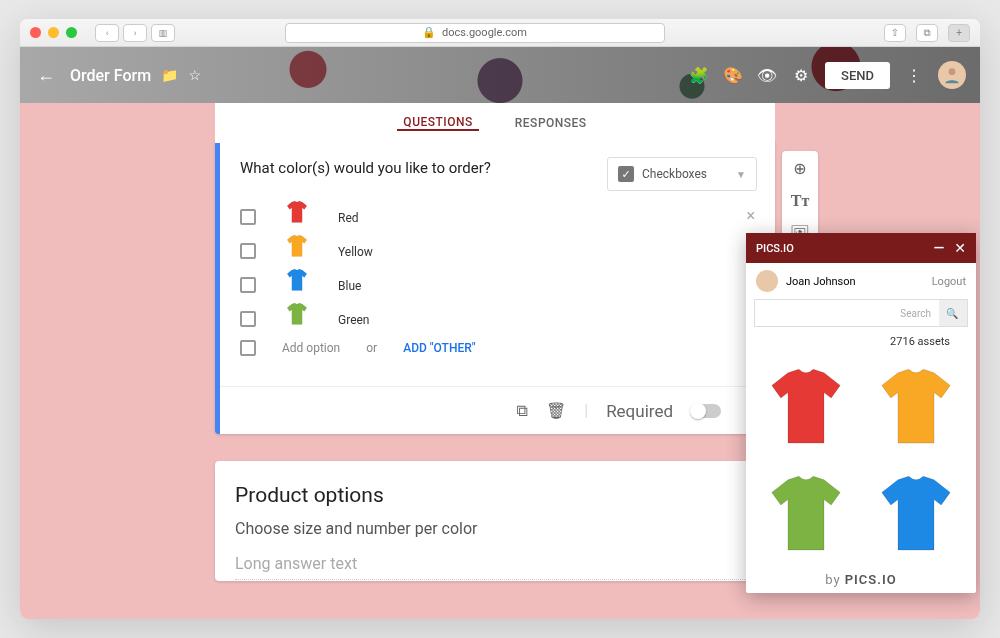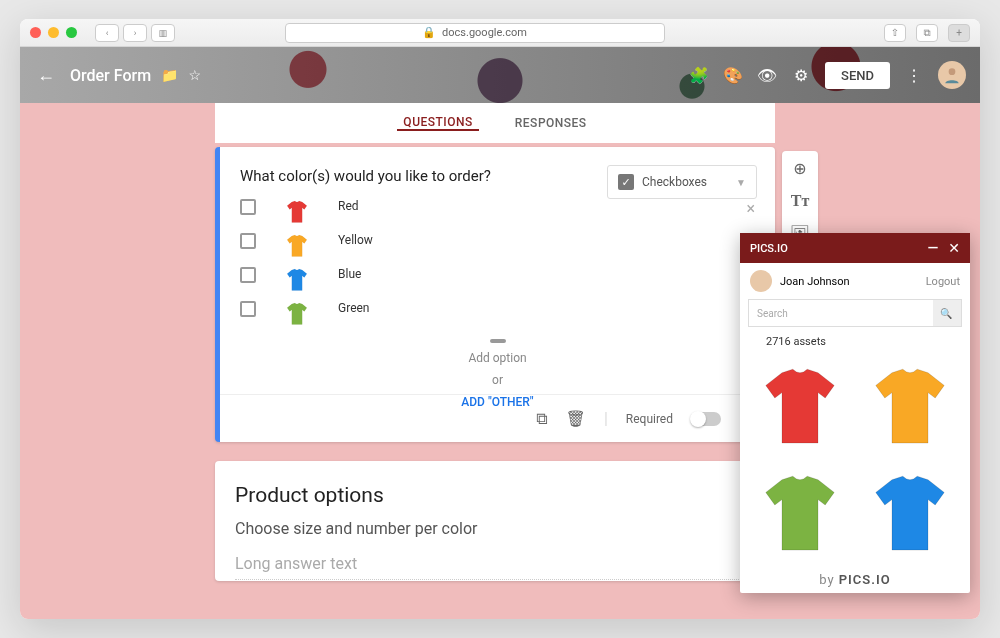--- a/index.html
+++ b/index.html
@@ -25,46 +25,46 @@
 .doctitle{font-size:16px;font-weight:500;z-index:1;}
 .hicons{margin-left:auto;display:flex;align-items:center;gap:14px;z-index:1;}
 .hicon{width:20px;height:20px;display:flex;align-items:center;justify-content:center;font-size:16px;color:#fff;}
 .sendbtn{background:#fff;color:#444;padding:6px 16px;border-radius:3px;font-size:13px;font-weight:500;}
 .avatar{width:28px;height:28px;border-radius:50%;background:#e8c8a8;display:flex;align-items:center;justify-content:center;}
 .content{position:absolute;top:84px;left:0;right:0;bottom:0;background:#f0bcbc;overflow:hidden;}
 .tabbar{position:absolute;top:0;left:195px;width:560px;height:40px;background:#fff;display:flex;align-items:center;justify-content:center;gap:30px;font-size:12px;font-weight:500;color:#666;z-index:2;}
 .tab{padding:0 6px;letter-spacing:.5px;}
 .tab.active{color:#8a1e1e;border-bottom:2px solid #8a1e1e;}
 .card{position:absolute;left:195px;width:560px;background:#fff;border-radius:4px;box-shadow:0 1px 3px rgba(0,0,0,.15);}
-.qcard{top:44px;height:295px;border-left:5px solid #4285f4;padding:20px 20px 0;}
+.qcard{top:36px;height:295px;border-left:5px solid #4285f4;padding:20px 20px 0;}
 .qtitle{font-size:15px;color:#222;}
 .qtype{position:absolute;top:18px;right:18px;width:150px;height:34px;border:1px solid #ddd;border-radius:3px;display:flex;align-items:center;padding:0 10px;font-size:12px;color:#555;}
 .chkicon{width:16px;height:16px;background:#777;border-radius:2px;margin-right:8px;display:flex;align-items:center;justify-content:center;color:#fff;font-size:11px;}
 .qarrow{margin-left:auto;color:#aaa;font-size:10px;}
 .options{margin-top:14px;}
-.opt{display:flex;align-items:flex-start;height:34px;gap:28px;}
+.opt{display:flex;align-items:flex-end;height:34px;gap:28px;}
 .chk{width:16px;height:16px;border:2px solid #999;border-radius:2px;}
 .tshirt{width:26px;height:26px;position:relative;}
 .olabel{font-size:12px;color:#333;}
 .optx{margin-left:auto;color:#aaa;font-size:16px;}
-.addopt{display:flex;align-items:center;height:34px;gap:8px;font-size:12px;margin-top:4px;flex-direction:column;}
+.addopt{display:flex;align-items:center;height:34px;gap:26px;font-size:12px;margin-top:4px;}
 .addopt .gray{color:#888;}
 .addopt .blue{color:#1a73e8;font-weight:500;}
 .cardfoot{position:absolute;bottom:0;left:0;right:0;height:48px;border-top:1px solid #eee;display:flex;align-items:center;justify-content:flex-end;gap:18px;padding:0 20px;color:#666;}
 .footicon{font-size:16px;}
-.req{font-size:12px;}
+.req{font-size:17px;}
 .toggle{width:30px;height:14px;background:#ccc;border-radius:7px;position:relative;}
 .toggle::after{content:"";position:absolute;width:16px;height:16px;background:#fff;border-radius:50%;top:-1px;left:-1px;box-shadow:0 1px 2px rgba(0,0,0,.3);}
 .scard{top:358px;height:120px;padding:22px 20px;}
 .stitle{font-size:21px;color:#222;margin-bottom:12px;}
 .sdesc{font-size:16px;color:#555;margin-bottom:16px;}
 .sinput{font-size:16px;color:#aaa;border-bottom:1px dotted #ccc;padding-bottom:6px;}
 .sidebar{position:absolute;top:48px;left:762px;width:36px;background:#fff;border-radius:4px;box-shadow:0 1px 3px rgba(0,0,0,.15);padding:8px 0;display:flex;flex-direction:column;align-items:center;gap:14px;color:#666;}
 .sbicon{font-size:16px;}
-.panel{position:absolute;top:130px;right:10px;width:230px;height:360px;background:#fff;box-shadow:0 4px 20px rgba(0,0,0,.3);border-radius:2px;z-index:10;display:flex;flex-direction:column;}
+.panel{position:absolute;top:130px;right:4px;width:230px;height:360px;background:#fff;box-shadow:0 4px 20px rgba(0,0,0,.3);border-radius:2px;z-index:10;display:flex;flex-direction:column;text-align:right;}
 .phead{height:30px;background:#7a1b1b;color:#fff;display:flex;align-items:center;padding:0 10px;font-size:11px;font-weight:500;}
 .pctl{margin-left:auto;display:flex;gap:10px;font-size:14px;}
 .puser{height:36px;display:flex;align-items:center;padding:0 10px;gap:8px;font-size:11px;}
 .pav{width:22px;height:22px;border-radius:50%;background:#e8c8a8;}
 .plogout{margin-left:auto;color:#888;}
 .psearch{height:28px;border:1px solid #ddd;margin:0 8px;display:flex;align-items:center;font-size:10px;}
 .psinput{flex:1;padding:0 8px;color:#aaa;}
 .psbtn{width:28px;height:100%;background:#eee;display:flex;align-items:center;justify-content:center;}
 .passets{font-size:11px;padding:8px 26px;color:#333;}
 .pgrid{flex:1;display:grid;grid-template-columns:1fr 1fr;grid-template-rows:1fr 1fr;gap:6px;padding:0 8px;}

